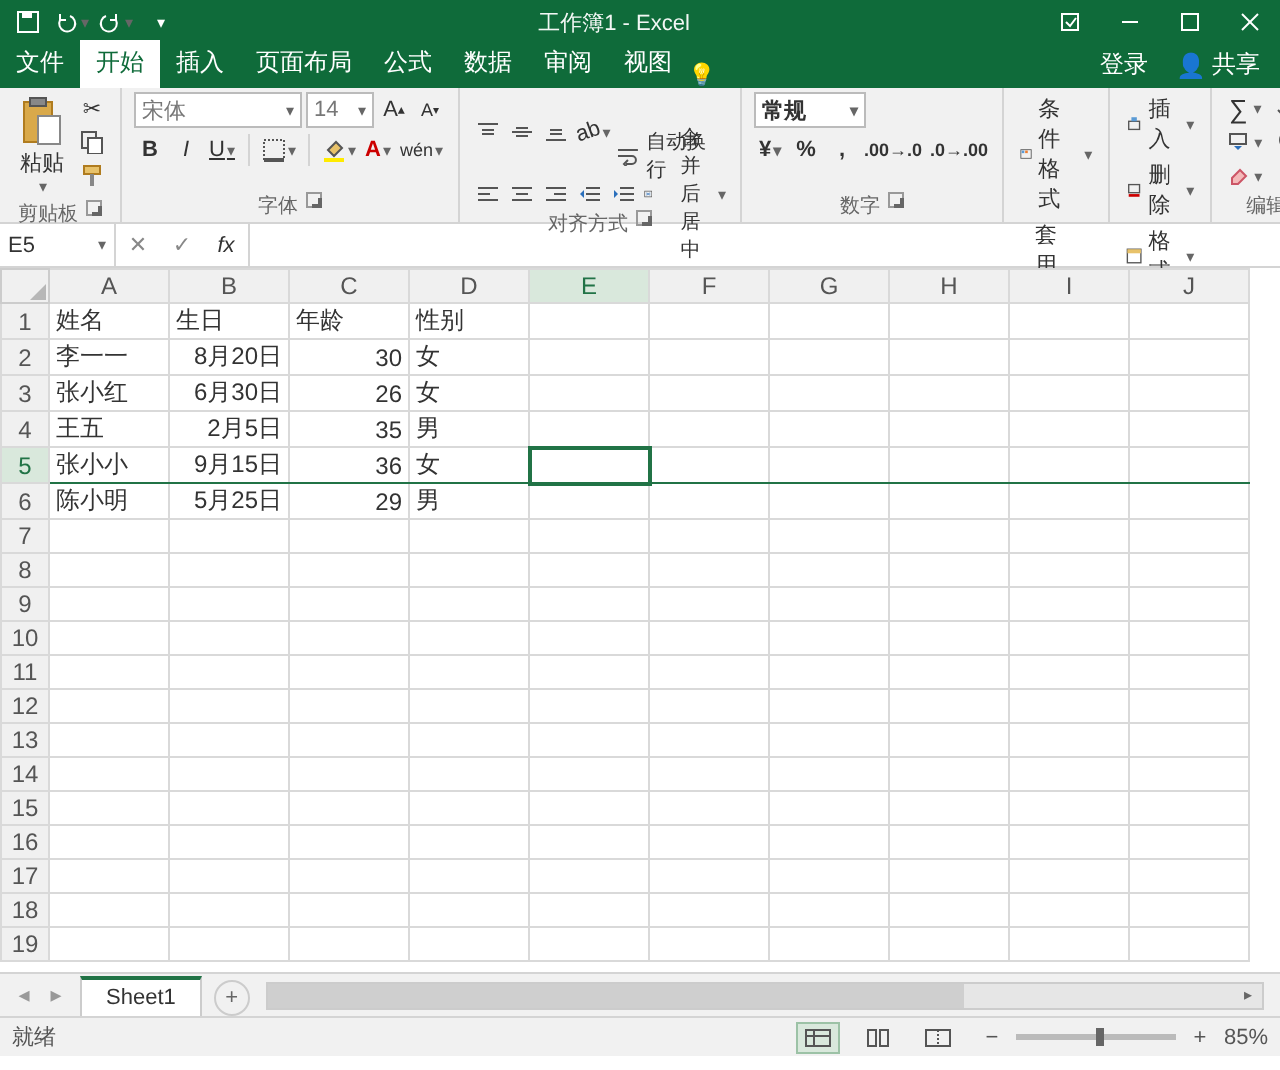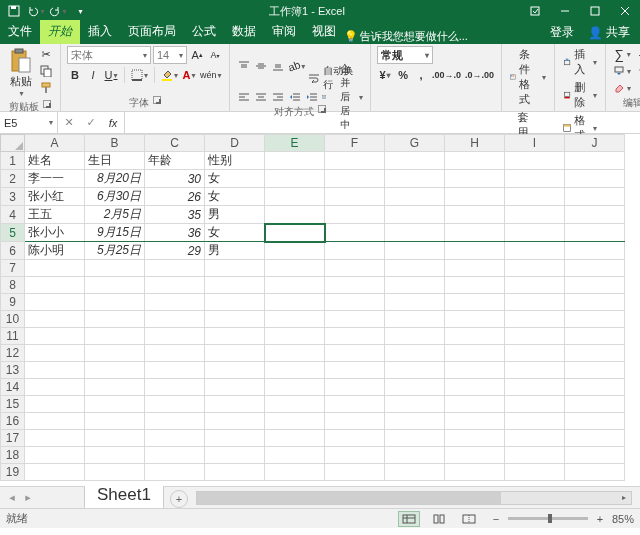--- a/index.html
+++ b/index.html
@@ -7,21 +7,21 @@
 .titlebar { height:22px; background:#0f6b3a; display:flex; align-items:center; color:#fff; }
 .titlebar .qat { display:flex; gap:2px; padding:0 4px; }
 .titlebar .qat .qbtn { width:20px; height:18px; display:flex; align-items:center; justify-content:center; cursor:pointer; }
 .titlebar .title { flex:1; text-align:center; font-size:11px; opacity:.95; }
 .titlebar .winctl { display:flex; }
 .titlebar .winctl .wbtn { width:30px; height:22px; display:flex; align-items:center; justify-content:center; cursor:pointer; }
 .titlebar svg { stroke:#fff; fill:none; }
 
 .tabs { height:22px; background:#0f6b3a; display:flex; align-items:flex-end; color:#fff; padding-left:0; }
 .tabs .tab { padding:3px 8px 4px; font-size:12px; cursor:pointer; }
-.tabs .tab.active { background:#bef264; color:#0f6b3a;font-style:italic; }
+.tabs .tab.active { background:#ffffff; color:#0f6b3a; }
 .tabs .spacer { flex:1; }
 .tabs .right { display:flex; gap:2px; align-items:center; padding-right:4px; }
 .tabs .right .login { font-size:12px; padding:3px 6px; cursor:pointer; }
 .tabs .right .share { font-size:12px; padding:3px 6px; cursor:pointer; display:flex; align-items:center; gap:3px; }
 
 .ribbon { height:68px; background:#f1f1f1; border-bottom:1px solid #d4d4d4; display:flex; }
 .group { border-right:1px solid #d4d4d4; padding:2px 6px 0; display:flex; flex-direction:column; justify-content:space-between; }
 .group .glabel { text-align:center; font-size:10px; color:#666; padding-bottom:1px; display:flex; justify-content:center; align-items:flex-start; gap:4px; }
 .group .glabel .dlg { width:8px; height:8px; border:1px solid #999; position:relative; cursor:pointer; }
 .group .glabel .dlg::after { content:""; position:absolute; right:-1px; bottom:-1px; width:3px; height:3px; border-right:2px solid #666; border-bottom:2px solid #666; }
@@ -65,30 +65,30 @@
 .fxbar { flex:1; padding:0 4px; display:flex; align-items:center; font-size:11px; }
 
 .gridwrap { height:352px; overflow:hidden; position:relative; background:#fff; }
 .grid { border-collapse:collapse; table-layout:fixed; }
 .grid th, .grid td { border:1px solid #d9d9d9; height:17px; font-size:12px; font-weight:normal; padding:0 3px; overflow:hidden; white-space:nowrap; }
 .grid .corner { width:24px; background:#f0f0f0; border:1px solid #ccc; position:relative; }
 .grid .corner::after { content:""; position:absolute; right:1px; bottom:1px; width:0; height:0; border-left:8px solid transparent; border-bottom:8px solid #b7b7b7; }
 .grid .colh { background:#f0f0f0; text-align:center; color:#555; width:60px; }
 .grid .rowh { background:#f0f0f0; text-align:center; color:#555; width:24px; }
 .grid td { background:#fff; }
-.grid td.ralign { text-align:right;font-style:italic; }
+.grid td.ralign { text-align:right; }
 .grid td.selrow { border-top:1px solid #217346; border-bottom:1px solid #217346; }
 .grid td.activecell { outline:2px solid #217346; outline-offset:-1px; }
 .grid .rowh.selh, .grid .colh.selh { background:#d9e8dc; color:#217346; }
 
 .sheetbar { height:22px; border-top:1px solid #d4d4d4; background:#f1f1f1; display:flex; align-items:center; }
 .sheetbar .nav { display:flex; gap:0; padding:0 4px; }
 .sheetbar .nav .nbtn { width:16px; height:16px; display:flex; align-items:center; justify-content:center; color:#999; cursor:pointer; }
 .sheetbar .tablist { display:flex; align-items:flex-end; height:100%; }
-.sheetbar .stab { padding:3px 12px; background:#fff; border:1px solid #ccc; border-bottom:none; font-size:17px; cursor:pointer; border-top:2px solid #217346;margin-left:44px; }
+.sheetbar .stab { padding:3px 12px; background:#fff; border:1px solid #ccc; border-bottom:none; font-size:11px; cursor:pointer; border-top:2px solid #217346; }
 .sheetbar .addtab { width:18px; height:18px; border:1px solid #ccc; border-radius:50%; margin-left:6px; display:flex; align-items:center; justify-content:center; font-size:11px; color:#666; cursor:pointer; }
 .sheetbar .hscroll { flex:1; margin:0 8px; height:14px; background:#e6e6e6; position:relative; border:1px solid #ccc; }
 .sheetbar .hscroll .thumb { position:absolute; left:0; top:0; bottom:0; width:70%; background:#cfcfcf; }
 .sheetbar .hscroll .arr { position:absolute; top:0; bottom:0; width:14px; display:flex; align-items:center; justify-content:center; font-size:8px; color:#666; cursor:pointer; }
 .sheetbar .hscroll .arr.l { left:0; }
 .sheetbar .hscroll .arr.r { right:0; }
 
 .status { height:20px; background:#f1f1f1; border-top:1px solid #d4d4d4; display:flex; align-items:center; font-size:11px; color:#555; padding:0 6px; gap:8px; }
 .status .spacer { flex:1; }
 .status .vbtn { width:22px; height:16px; display:flex; align-items:center; justify-content:center; cursor:pointer; border:1px solid transparent; }
@@ -157,21 +157,20 @@
   <div class="tab">文件</div>
   <div class="tab active">开始</div>
   <div class="tab">插入</div>
   <div class="tab">页面布局</div>
   <div class="tab">公式</div>
   <div class="tab">数据</div>
   <div class="tab">审阅</div>
   <div class="tab">视图</div>
   <div class="right tell">
       <span>💡</span>
-      <span>告诉我您想要做什么...</span>
     </div>
   <div class="spacer"></div>
   <div class="right">
     <div class="login">登录</div>
     <div class="share">
         <span>👤</span>
         <span>共享</span>
       </div>
   </div>
 </div>
@@ -364,20 +363,24 @@
         <div class="ibtn">
             <span>¥</span>
             <span class="dd">▾</span>
           </div>
         <div class="ibtn">%</div>
         <div class="ibtn">,</div>
         <div class="ibtn" style="font-size:9px;">.00→.0</div>
         <div class="ibtn" style="font-size:9px;">.0→.00</div>
       </div>
     </div>
+    <div class="glabel">
+        <span>数字</span>
+        <span class="dlg"></span>
+      </div>
   </div>
 
   <div class="group">
     <div class="styles">
       <div class="srow">
           <svg width="14" height="12" viewBox="0 0 14 12">
             <rect x="1" y="1" width="12" height="10" fill="none" stroke="#555"></rect>
             <rect x="2" y="2" width="3" height="3" fill="#5b9bd5"></rect>
             <rect x="6" y="2" width="3" height="3" fill="#ed7d31"></rect>
           </svg>

